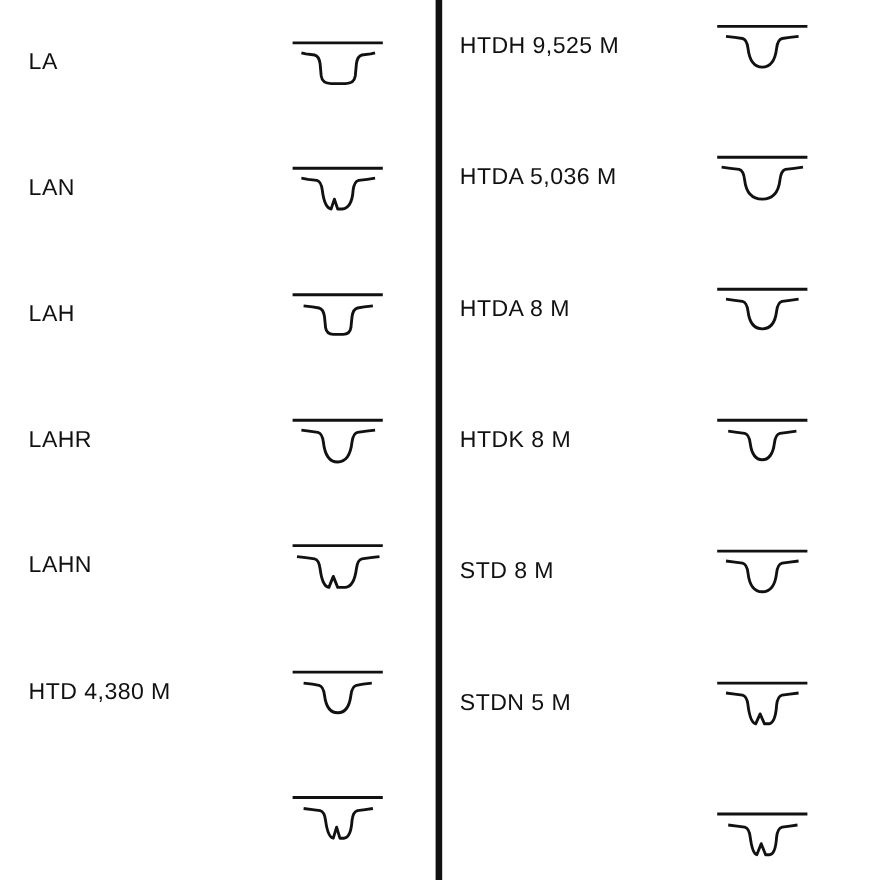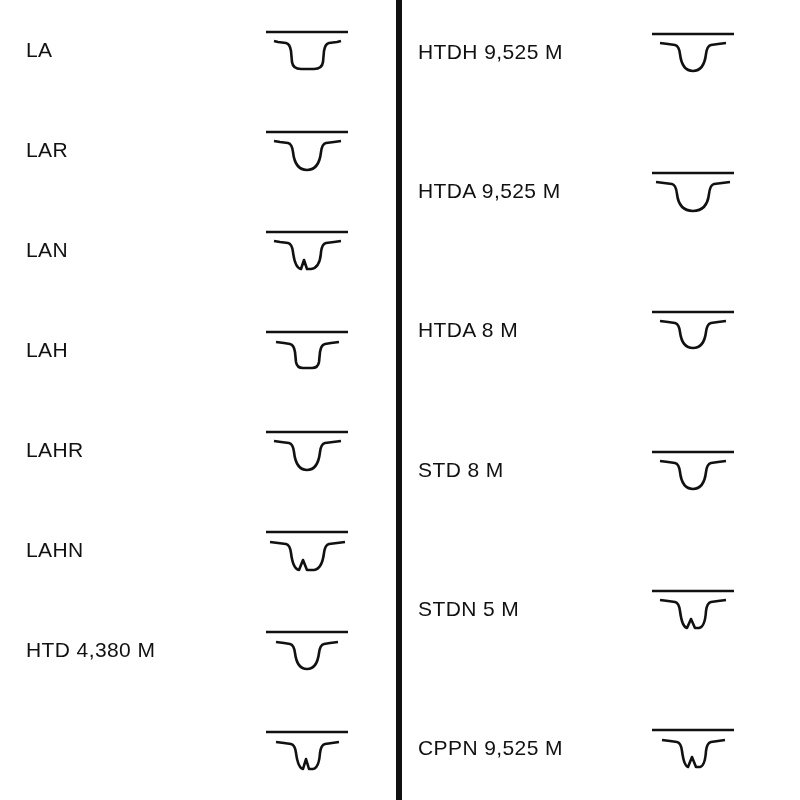--- a/index.html
+++ b/index.html
@@ -89,29 +89,20 @@
     <div class="row">
       <span class="label">LA</span>
       <span class="profile">
         <svg viewBox="0 0 86 56" preserveAspectRatio="none">
           <line x1="2" y1="10" x2="84" y2="10"></line>
           <path d="M10 19 L14 20 L22 21 Q26 22 27 29 L28 40 Q29 47 37 47 L50 47 Q58 47 59 40 L60 29 Q61 22 65 21 L73 20 L77 19"></path>
         </svg>
       </span>
     </div>
 
-    <div class="row">
-      <span class="label">LAR</span>
-      <span class="profile">
-        <svg viewBox="0 0 86 56" preserveAspectRatio="none">
-          <line x1="2" y1="10" x2="84" y2="10"></line>
-          <path d="M10 19 L16 20 L24 21 Q28 22 29 30 Q31 48 43 48 Q55 48 57 30 Q58 22 62 21 L70 20 L77 19"></path>
-        </svg>
-      </span>
-    </div>
 
     <div class="row">
       <span class="label">LAN</span>
       <span class="profile">
         <svg viewBox="0 0 86 56" preserveAspectRatio="none">
           <line x1="2" y1="10" x2="84" y2="10"></line>
           <path d="M10 19 L16 20 L24 21 Q28 22 29 30 Q31 46 37 47 L40 38 L43 47 L47 47 Q56 46 57 30 Q58 22 62 21 L70 20 L77 19"></path>
         </svg>
       </span>
     </div>
@@ -173,39 +164,48 @@
       <span class="label">HTDH 9,525 M</span>
       <span class="profile">
         <svg viewBox="0 0 86 56" preserveAspectRatio="none">
           <line x1="2" y1="10" x2="84" y2="10"></line>
           <path d="M10 19 L18 20 L25 21 Q29 22 30 30 Q32 47 43 47 Q54 47 56 30 Q57 22 61 21 L68 20 L76 19"></path>
         </svg>
       </span>
     </div>
 
     <div class="row">
-      <span class="label">HTDA 9,525 M</span>
+      <span class="label">HTDA 5,036 M</span>
       <span class="profile">
         <svg viewBox="0 0 86 56" preserveAspectRatio="none">
           <line x1="2" y1="10" x2="84" y2="10"></line>
           <path d="M6 19 L14 20 L22 21 Q26 22 27 31 Q29 48 43 48 Q57 48 59 31 Q60 22 64 21 L72 20 L80 19"></path>
         </svg>
       </span>
     </div>
 
     <div class="row">
       <span class="label">HTDA 8 M</span>
       <span class="profile">
         <svg viewBox="0 0 86 56" preserveAspectRatio="none">
           <line x1="2" y1="10" x2="84" y2="10"></line>
           <path d="M10 19 L18 20 L25 21 Q29 22 30 30 Q32 46 43 46 Q54 46 56 30 Q57 22 61 21 L68 20 L76 19"></path>
         </svg>
       </span>
     </div>
 
+    <div class="row">
+      <span class="label">HTDK 8 M</span>
+      <span class="profile">
+        <svg viewBox="0 0 86 56" preserveAspectRatio="none">
+          <line x1="2" y1="10" x2="84" y2="10"></line>
+          <path d="M12 20 L20 21 L27 22 Q31 23 32 31 Q34 46 43 46 Q52 46 54 31 Q55 23 59 22 L66 21 L74 20"></path>
+        </svg>
+      </span>
+    </div>
 
     <div class="row">
       <span class="label">STD 8 M</span>
       <span class="profile">
         <svg viewBox="0 0 86 56" preserveAspectRatio="none">
           <line x1="2" y1="10" x2="84" y2="10"></line>
           <path d="M10 19 L18 20 L25 21 Q29 22 30 30 Q32 47 43 47 Q54 47 56 30 Q57 22 61 21 L68 20 L76 19"></path>
         </svg>
       </span>
     </div>
@@ -215,21 +215,20 @@
       <span class="profile">
         <svg viewBox="0 0 86 56" preserveAspectRatio="none">
           <line x1="2" y1="10" x2="84" y2="10"></line>
           <path d="M10 19 L18 20 L25 21 Q29 22 30 30 Q32 46 37 47 L41 38 L45 47 L49 47 Q55 46 56 30 Q57 22 61 21 L68 20 L76 19"></path>
         </svg>
       </span>
     </div>
 
 
     <div class="row">
-      <span class="label">CPPN 9,525 M</span>
       <span class="profile">
         <svg viewBox="0 0 86 56" preserveAspectRatio="none">
           <line x1="2" y1="10" x2="84" y2="10"></line>
           <path d="M12 20 L20 21 L27 22 Q31 23 32 31 Q34 46 38 47 L42 37 L46 47 L50 47 Q55 46 56 31 Q57 23 61 22 L68 21 L75 20"></path>
         </svg>
       </span>
     </div>
 
   </div>
 

